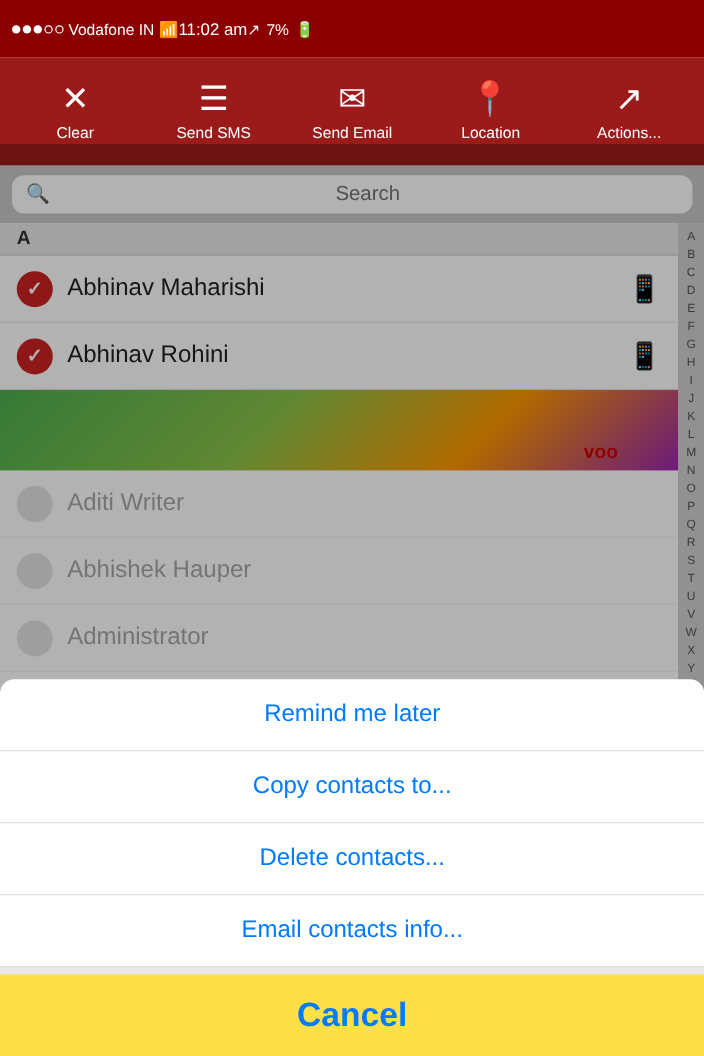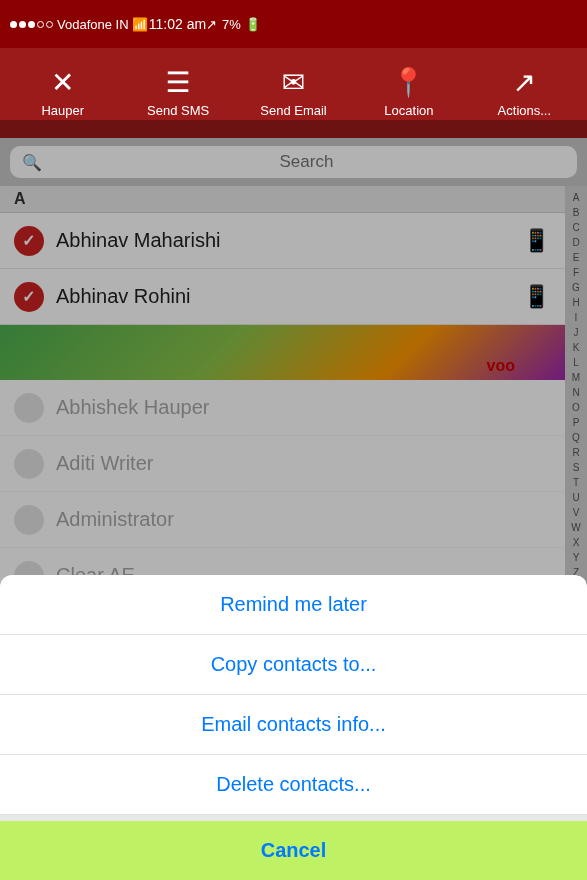--- a/index.html
+++ b/index.html
@@ -146,21 +146,21 @@
       color: #555;
       line-height: 1.5;
       cursor: pointer;
     }
 
     
     .contact-item.dimmed { opacity: 0.4; }
 
     
     .ad-banner {
-      height: 55px;
+      height: 67px;
       background: linear-gradient(135deg, #4caf50 0%, #8bc34a 40%, #ff9800 70%, #9c27b0 100%);
       display: flex;
       align-items: center;
       justify-content: flex-end;
       overflow: hidden;
       position: relative;
     }
     .ad-text {
       position: absolute;
       right: 50px;
@@ -196,24 +196,24 @@
       color: #007aff;
       border-bottom: 1px solid #e0e0e0;
       cursor: pointer;
     }
     .action-item:last-of-type {
       border-bottom: none;
     }
     .action-cancel {
       padding: 18px 10px;
       text-align: center;
-      font-size: 20px;
+      font-size: 28px;
       font-weight: 600;
       color: #007aff;
-      background: #bef264;
+      background: #fde047;
       cursor: pointer;
       border-top: 6px solid #e8e8e8;
     }
   </style>
 </head>
 <body>
 
 <div class="status-bar">
   <div class="status-left">
     <div class="status-dots">
@@ -230,21 +230,21 @@
   <div class="status-right">
     <span>↗</span>
     <span>7%</span>
     <span>🔋</span>
   </div>
 </div>
 
 <div class="toolbar">
   <div class="toolbar-item">
     <span class="toolbar-icon">✕</span>
-    <span class="toolbar-label">Hauper</span>
+    <span class="toolbar-label">Clear</span>
   </div>
   <div class="toolbar-item">
     <span class="toolbar-icon">☰</span>
     <span class="toolbar-label">Send SMS</span>
   </div>
   <div class="toolbar-item">
     <span class="toolbar-icon">✉</span>
     <span class="toolbar-label">Send Email</span>
   </div>
   <div class="toolbar-item">
@@ -284,25 +284,25 @@
       <span class="contact-name">Abhinav Rohini</span>
       <span class="phone-icon">📱</span>
     </div>
 
     <div class="ad-banner">
       <span class="ad-text">voo</span>
     </div>
 
     <div class="contact-item dimmed">
       <div class="checkbox" style="background:#bbb;"></div>
+      <span class="contact-name">Aditi Writer</span>
+    </div>
+    <div class="contact-item dimmed">
+      <div class="checkbox" style="background:#bbb;"></div>
       <span class="contact-name">Abhishek Hauper</span>
-    </div>
-    <div class="contact-item dimmed">
-      <div class="checkbox" style="background:#bbb;"></div>
-      <span class="contact-name">Aditi Writer</span>
     </div>
     <div class="contact-item dimmed">
       <div class="checkbox" style="background:#bbb;"></div>
       <span class="contact-name">Administrator</span>
     </div>
     <div class="contact-item dimmed">
       <div class="checkbox" style="background:#bbb;"></div>
       <span class="contact-name">Clear AE</span>
     </div>
     <div class="contact-item dimmed">
@@ -340,17 +340,17 @@
     <span class="alpha-letter">Y</span>
     <span class="alpha-letter">Z</span>
     <span class="alpha-letter">#</span>
   </div>
 </div>
 
 <div class="modal-overlay">
   <div class="action-sheet">
     <div class="action-item">Remind me later</div>
     <div class="action-item">Copy contacts to...</div>
+    <div class="action-item">Delete contacts...</div>
     <div class="action-item">Email contacts info...</div>
-    <div class="action-item">Delete contacts...</div>
     <div class="action-cancel">Cancel</div>
   </div>
 </div>
 
 </body></html>

